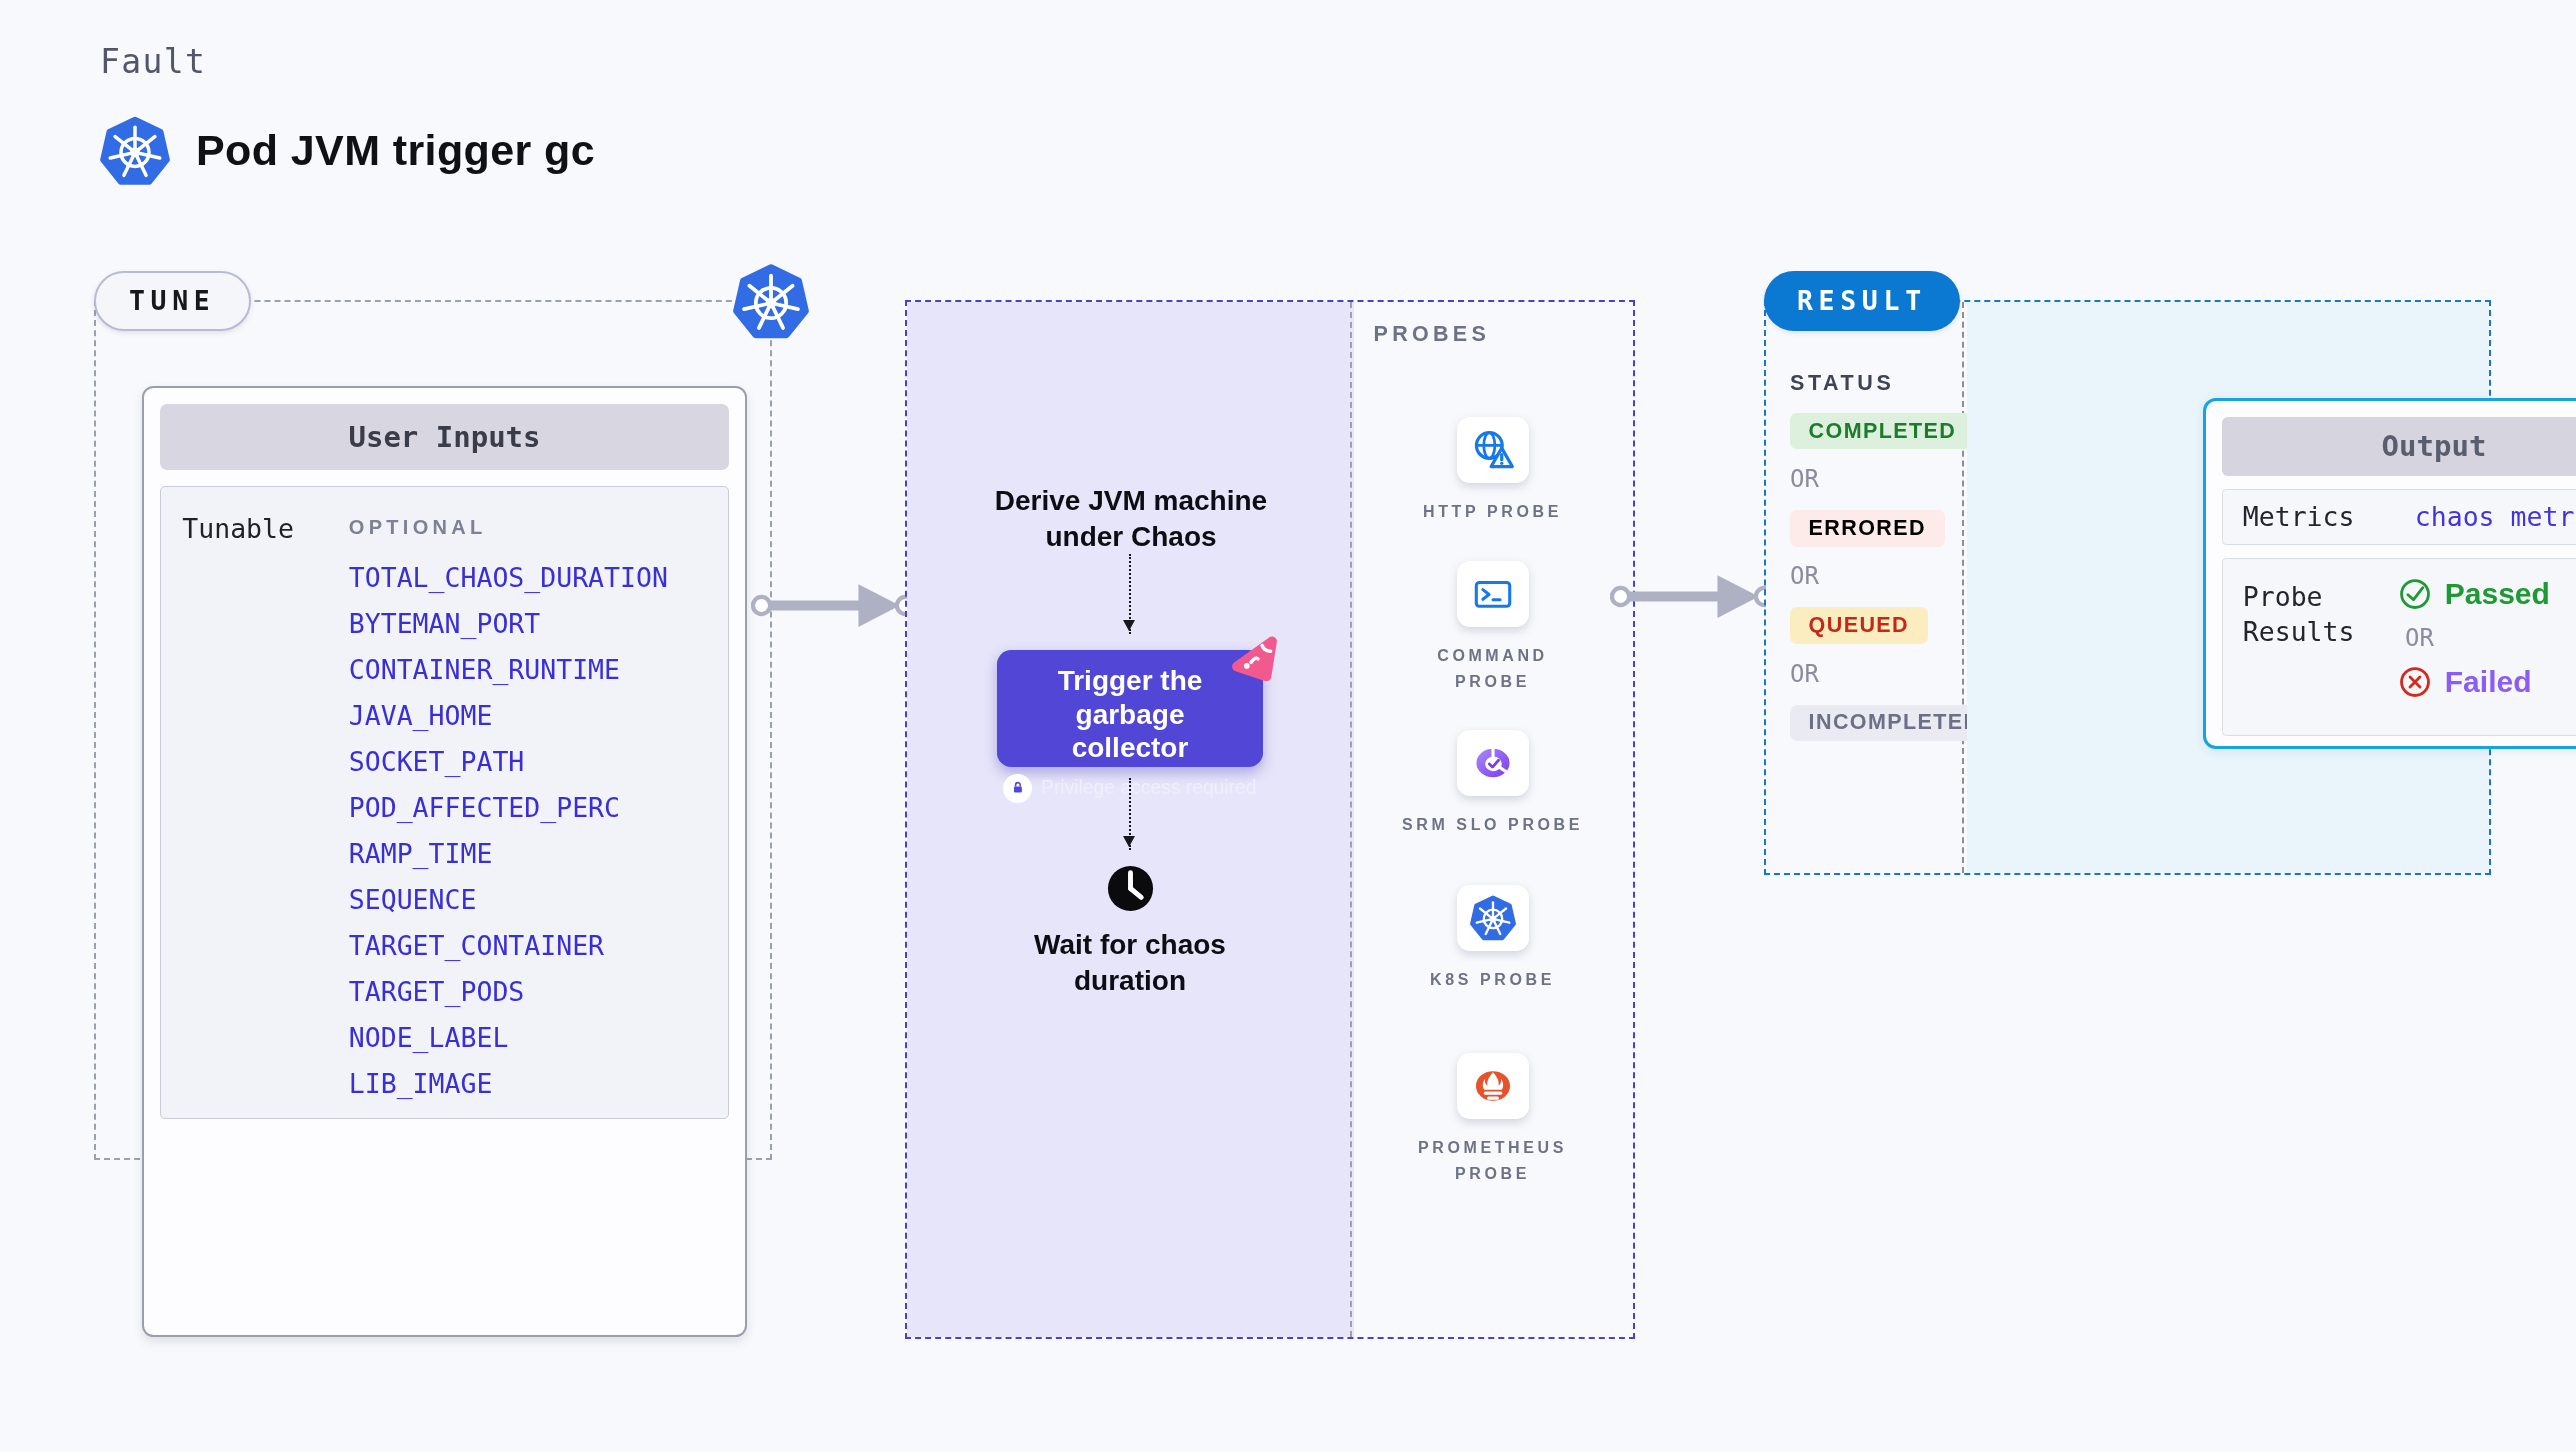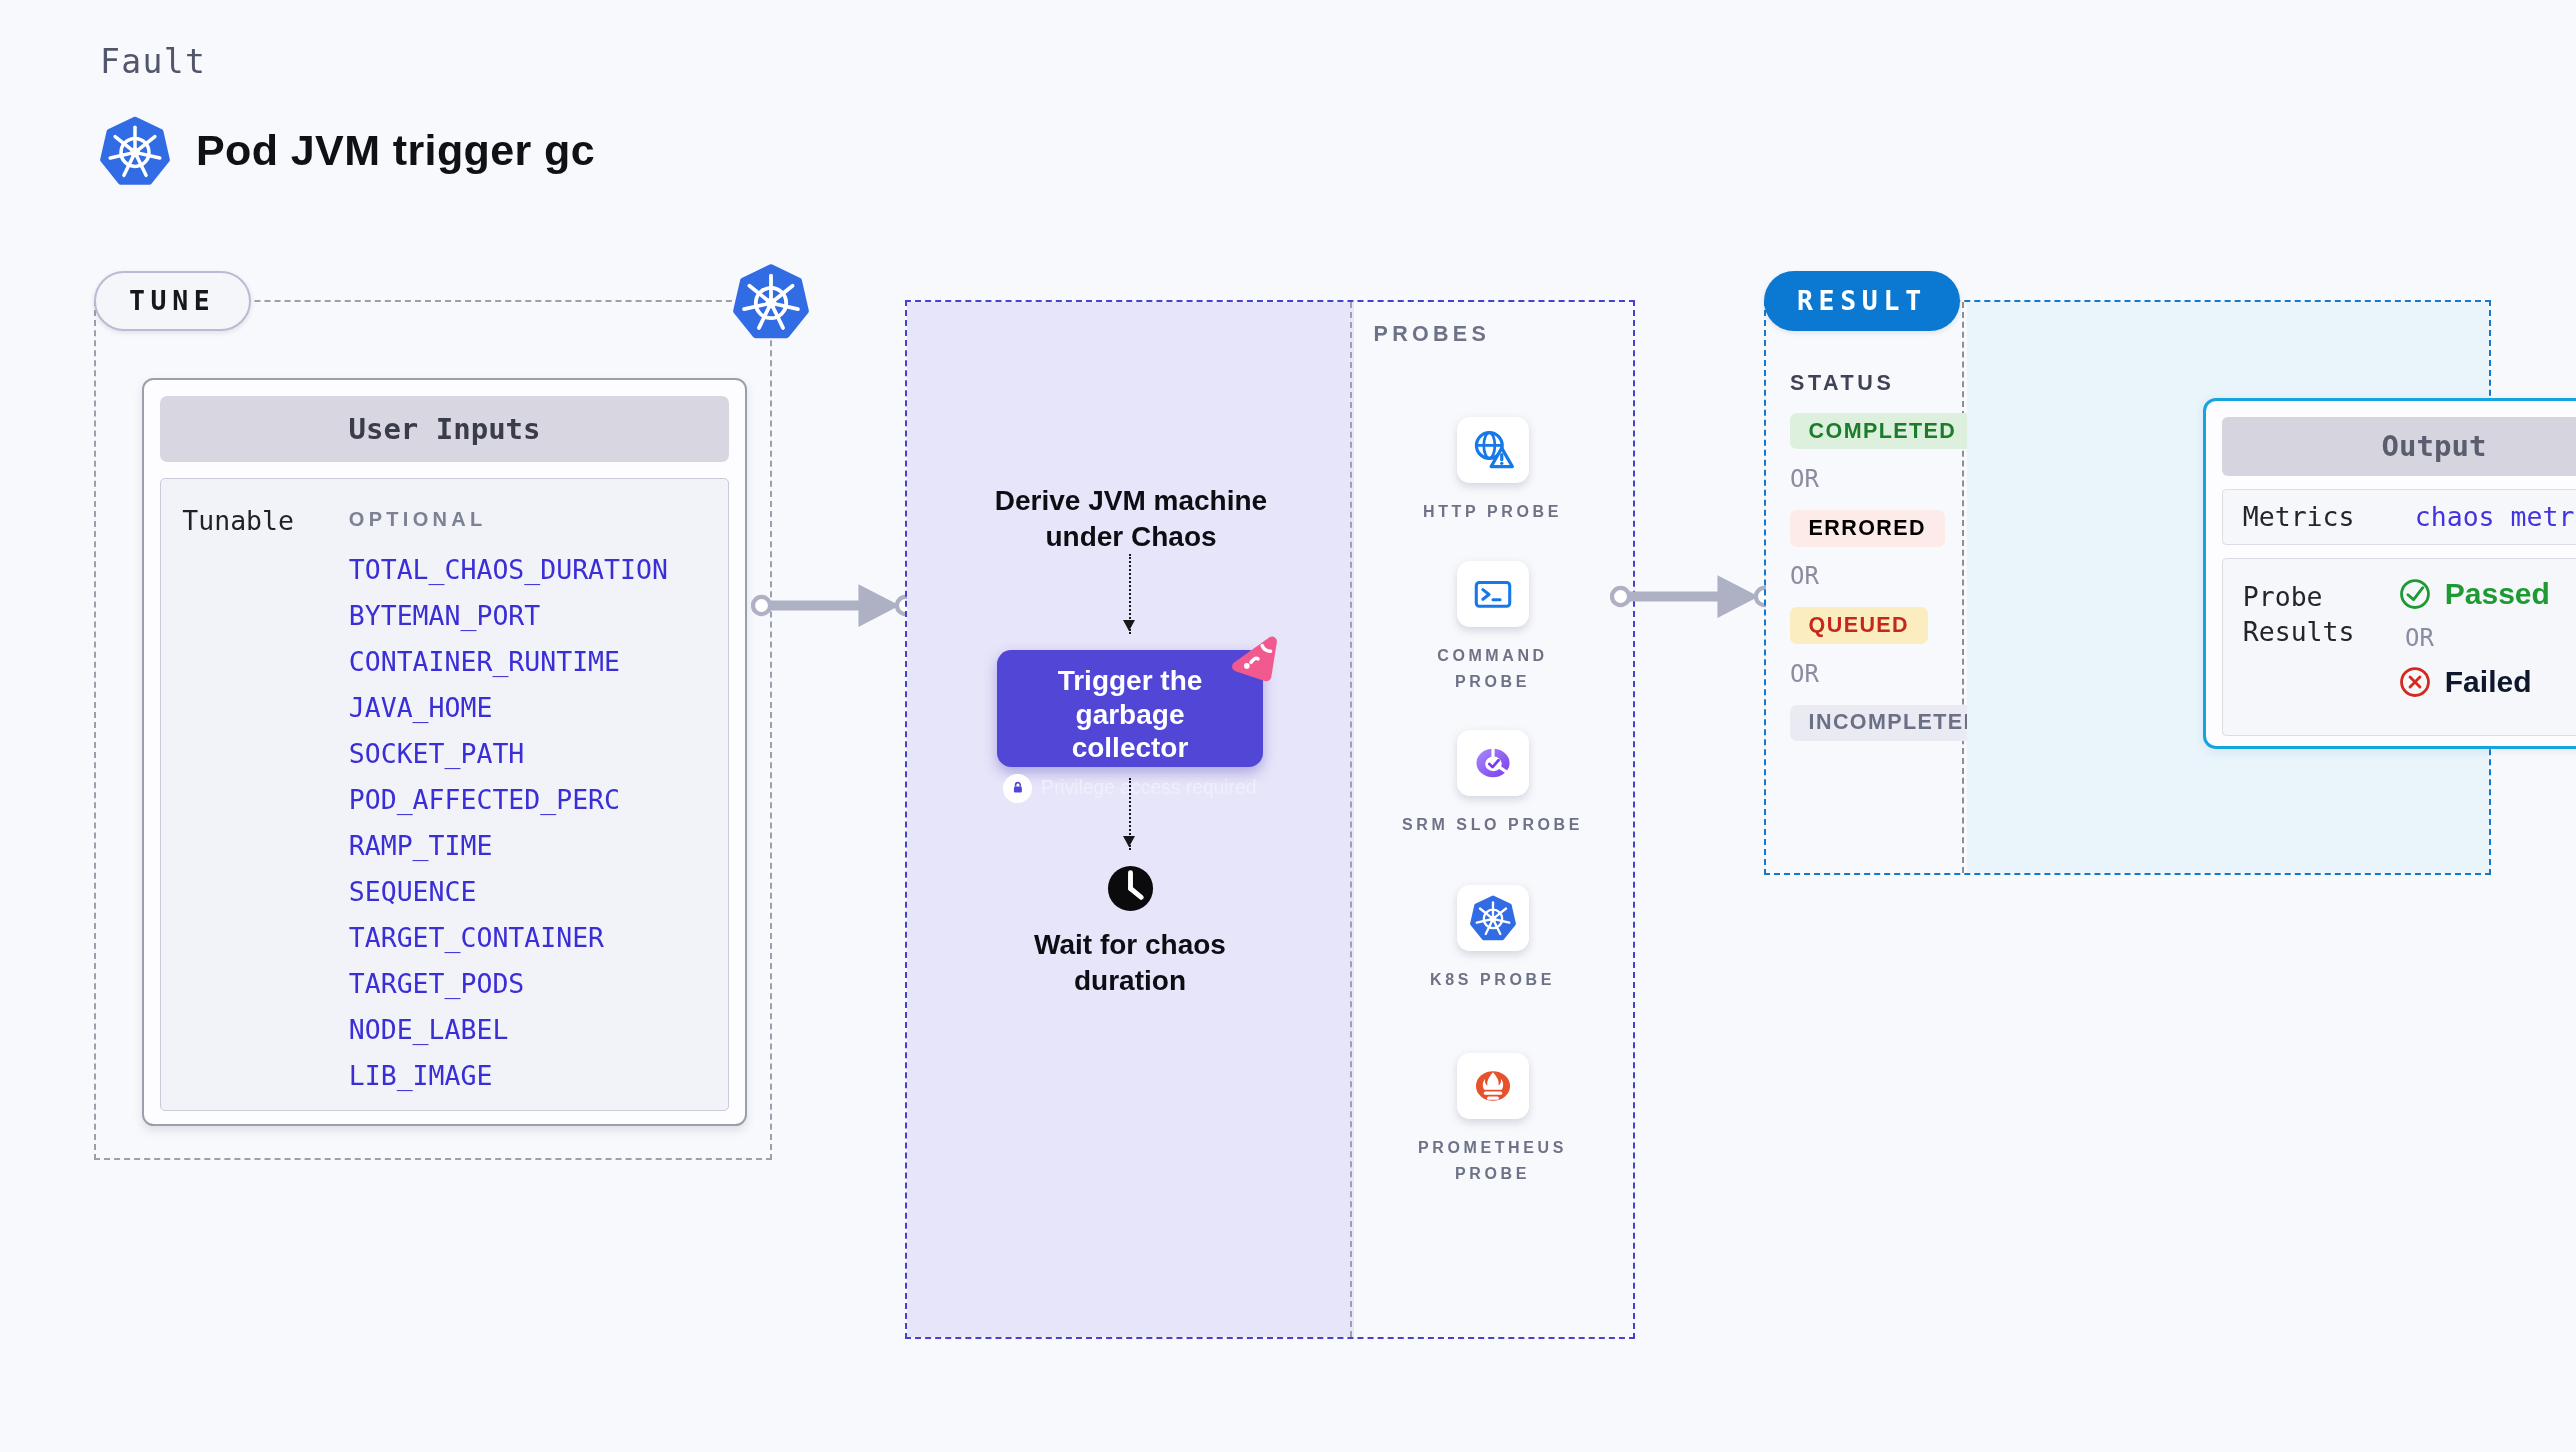--- a/index.html
+++ b/index.html
@@ -18,21 +18,21 @@
   .pill { position:absolute; left:-2.1px; top:-31.5px; height:60px; display:flex; align-items:center;
           border-radius:30px; padding:0 33px; font-size:26.5px; font-weight:bold; letter-spacing:5.7px;
           font-family:"DejaVu Sans Mono","Liberation Mono",monospace; box-shadow:0 2.1px 5.7px rgba(60,60,90,.12); z-index:5; }
   .dash-box { position:absolute; }
   .or-label { font-family:"DejaVu Sans Mono","Liberation Mono",monospace; font-size:24px; color:#8a8da1; }
 
   
   #tune-box { left:94px; top:300px; width:678px; height:860px; border:2.1px dashed #99a1ac; }
   #tune-pill { background:#f5f6fa; border:2.9px solid #b7bbd3; color:#16181e; }
   #tune-k8s { position:absolute; right:-39px; top:-39px; width:76px; height:77px; z-index:4; }
-  #ui-card { position:absolute; left:46px; top:76px; width:605px; height:748px; background:#fdfdff;
+  #ui-card { position:absolute; left:46px; top:84px; width:605px; height:951px; background:#fdfdff;
              border:2.9px solid #99a0ac; border-radius:11.5px; box-shadow:0 4.3px 10px rgba(90,95,120,.15); padding:15.8px; }
   #ui-card .card-head { height:66px; background:#d7d6e1; border-radius:7.2px; display:flex; align-items:center; justify-content:center;
              font-size:29px; font-weight:bold; color:#3a3d49; font-family:"DejaVu Sans Mono","Liberation Mono",monospace; }
   #ui-panel { position:relative; margin-top:15.8px; height:633px; background:#f2f3f9; border:1.4px solid #c8cbd8; border-radius:5px;text-decoration:underline; }
   .tunable-row-label { position:absolute; left:21.5px; top:26px; font-size:26.5px; color:#1f2128;
              font-family:"DejaVu Sans Mono","Liberation Mono",monospace; }
   .optional-label { position:absolute; left:188px; top:29px; font-size:20px; font-weight:bold; letter-spacing:4.3px; color:#7c8193; }
   .tunable-list { position:absolute; left:188px; top:76px; }
   .tunable-link { display:block; font-size:26.5px; line-height:29px; margin-bottom:17px; color:#3a2ed6; text-decoration:none;
              font-family:"DejaVu Sans Mono","Liberation Mono",monospace; cursor:pointer; }
@@ -92,21 +92,21 @@
   #row-metrics { height:56px; align-items:center; }
   #row-probes { height:178px; align-items:flex-start; }
   .out-label { margin-left:20px; width:129px; font-size:26.5px; color:#23252e; line-height:1.3;
                font-family:"DejaVu Sans Mono","Liberation Mono",monospace; }
   #row-probes .out-label { margin-top:21.5px; }
   .metrics-link { margin-left:43px; font-size:26.5px; color:#4334e0; text-decoration:none; cursor:pointer;
                font-family:"DejaVu Sans Mono","Liberation Mono",monospace; }
   .pr-col { margin-left:26px; margin-top:18.6px; }
   .pr-line { display:flex; align-items:center; gap:13px; }
   .pr-passed { font-size:30px; font-weight:bold; color:#1d9a34; }
-  .pr-failed { font-size:30px; font-weight:bold; color:#0f172a; }
+  .pr-failed { font-size:30px; font-weight:bold; color:#8b5cf6; }
   .pr-col .or-label { display:block; margin:13px 0 13px 7.2px; }
 </style>
 </head>
 <body>
 
 <div id="canvas">
 
   <div class="kicker">Fault</div>
   <svg class="logo" viewBox="0 0 100 100">
     <polygon points="50,5 86.7,22.7 95.8,62.5 70.4,94.3 29.6,94.3 4.2,62.5 13.3,22.7" fill="#326ce5" stroke="#326ce5" stroke-width="8" stroke-linejoin="round"></polygon>

